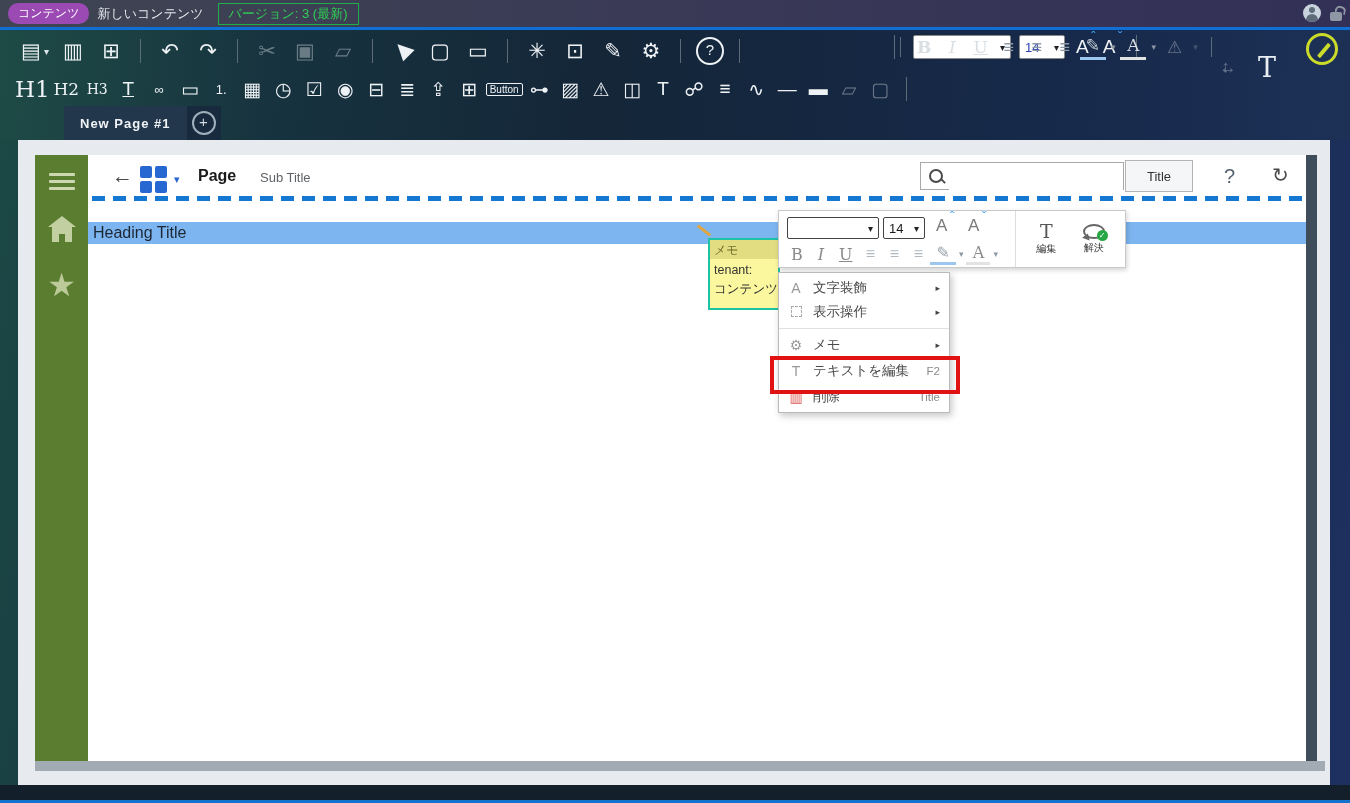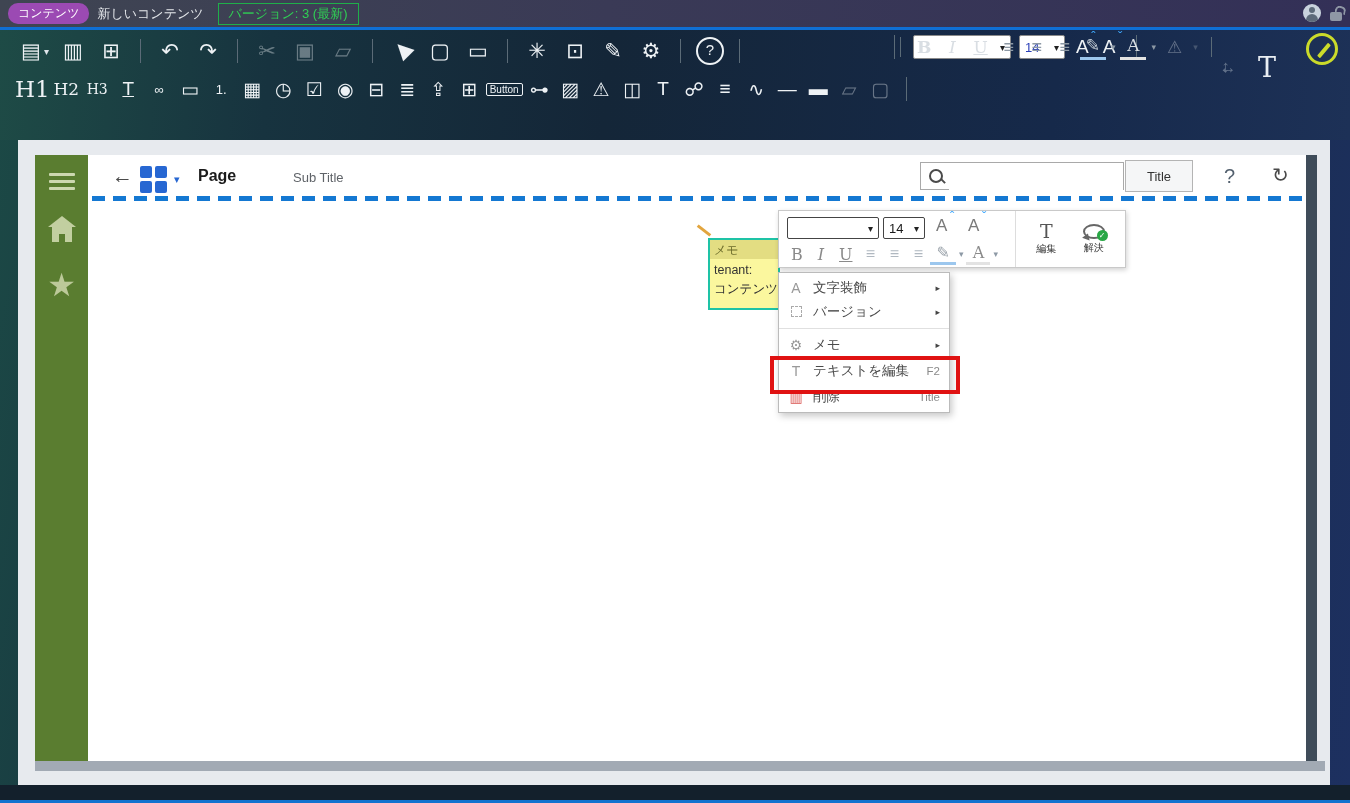--- a/index.html
+++ b/index.html
@@ -88,21 +88,21 @@
   .home-ic::after{content:"";position:absolute;left:2px;top:1px;width:20px;height:15px;background:#c2cfa0;}
   .home-door{position:absolute;left:9px;top:8px;width:6px;height:8px;background:#5a7d30;z-index:1;}
   .star-ic{color:#bcc999;font-size:32px;cursor:pointer;line-height:30px;}
 
   .canvas{position:absolute;left:70px;top:15px;width:1218px;height:606px;background:#fff;}
   .back-arrow{position:absolute;left:18px;top:8px;font-size:21px;color:#4a4a4a;background:none;border:none;cursor:pointer;}
   .grid-ic{position:absolute;left:52px;top:11px;width:27px;height:27px;display:grid;grid-template-columns:12px 12px;grid-template-rows:12px 12px;gap:3px;cursor:pointer;}
   .grid-ic span{background:#2767d2;border-radius:2px;}
   .grid-caret{position:absolute;left:86px;top:18px;font-size:11px;color:#2767d2;cursor:pointer;}
   .c-title{position:absolute;left:110px;top:12px;font-size:16px;font-weight:bold;color:#1b1b1b;}
-  .c-subtitle{position:absolute;left:172px;top:15px;font-size:13px;color:#5f6368;margin-left:33px;}
+  .c-subtitle{position:absolute;left:172px;top:15px;font-size:13px;color:#5f6368;}
   .searchbox{position:absolute;left:832px;top:7px;width:204px;height:28px;border:1px solid #a9a9a9;background:#fff;box-sizing:border-box;}
   .searchbox input{position:absolute;left:28px;top:1px;width:170px;height:24px;border:none;outline:none;font-size:13px;}
   .mag{position:absolute;left:8px;top:6px;width:10px;height:10px;border:2px solid #4a4a4a;border-radius:50%;}
   .mag::after{content:"";position:absolute;left:9px;top:9px;width:6px;height:2px;background:#4a4a4a;transform:rotate(45deg);}
   .search-btn{position:absolute;left:1037px;top:5px;width:68px;height:32px;background:#f5f6f7;border:1px solid #b4b4b4;font-size:13px;color:#333;cursor:pointer;}
   .c-help{position:absolute;left:1130px;top:9px;font-size:20px;color:#53606e;background:none;border:none;cursor:pointer;}
   .c-refresh{position:absolute;left:1178px;top:7px;font-size:20px;color:#4a4a4a;background:none;border:none;cursor:pointer;}
   .dashed{position:absolute;left:4px;top:41px;width:1210px;height:5px;
           background:repeating-linear-gradient(90deg,#1478d2 0 13px,transparent 13px 21px);}
   .heading-bar{position:absolute;left:0;top:67px;width:100%;height:22px;background:#7cb5ef;color:#1d2633;
@@ -350,20 +350,26 @@
       <button class="fbtn align">≡</button>
       <button class="fbtn hl-ic">✎</button>
       <span class="mini-caret">▾</span>
       <button class="fbtn fc-ic">A</button>
       <span class="mini-caret">▾</span>
       <button class="fbtn dim" style="font-family:'Liberation Sans',sans-serif">⚠</button>
       <span class="mini-caret dim">▾</span>
       <div class="vsep2"></div>
     </div>
 
+    <div class="tabbar">
+      <div class="tab">New Page #1</div>
+      <div class="plus-wrap">
+        <span class="plus-circle">+</span>
+      </div>
+    </div>
   </div>
 
   <div class="frame">
     <div class="sidebar">
       <span class="ham">
           <i></i>
           <i></i>
           <i></i>
         </span>
       <span class="home-ic">
@@ -385,20 +391,21 @@
       <span class="c-subtitle">Sub Title</span>
       <div class="searchbox">
         <span class="mag"></span>
         <input value="" style="">
       </div>
       <button class="search-btn">Title</button>
       <button class="c-help">?</button>
       <button class="c-refresh">↻</button>
 
       <div class="dashed"></div>
+      <div class="heading-bar">Heading Title</div>
     </div>
 
     <div class="vscroll"></div>
     <div class="hscroll"></div>
   </div>
 
   <div class="connector"></div>
   <div class="note">
     <div class="note-header">メモ</div>
     <div class="note-line">tenant:</div>
@@ -445,21 +452,21 @@
   </div>
 
   <div class="ctx-menu" id="ctx-menu">
       <div class="mi">
         <span class="ic">A</span>
         <span class="lbl">文字装飾</span>
         <span class="sub">▸</span>
       </div>
       <div class="mi">
         <span class="ic"><span class="dashbox"></span></span>
-        <span class="lbl">バージョン</span>
+        <span class="lbl">表示操作</span>
         <span class="sub">▸</span>
       </div>
       <div class="msep"></div>
       <div class="mi">
         <span class="ic">⚙</span>
         <span class="lbl">メモ</span>
         <span class="sub">▸</span>
       </div>
       <div class="mi mi-tall">
         <span class="ic">T</span>

